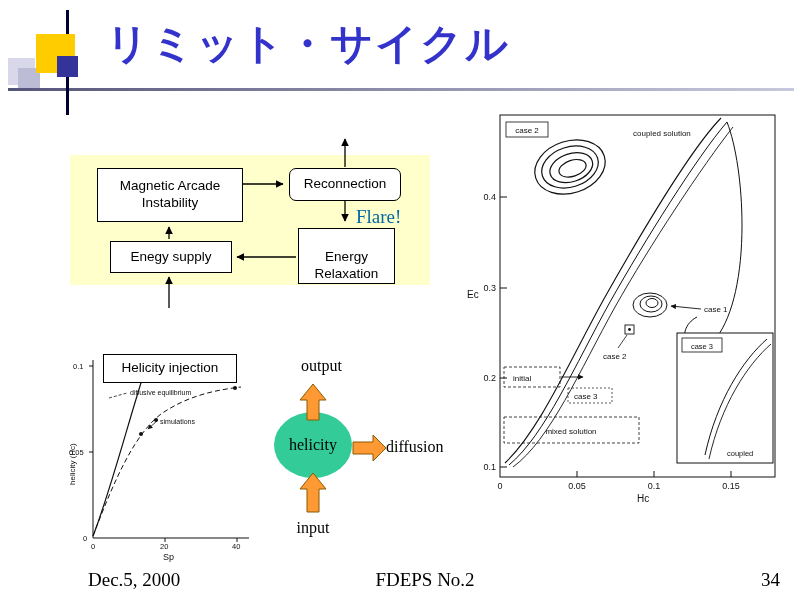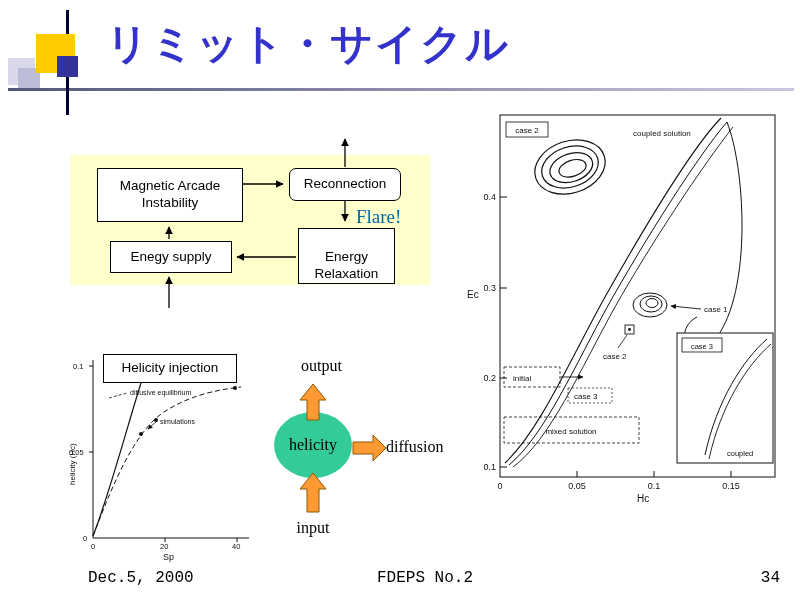--- a/index.html
+++ b/index.html
@@ -42,21 +42,21 @@
   .lbl-output{left:284px;top:357px;width:58px;text-align:right;}
   .lbl-input{left:286px;top:519px;width:54px;text-align:center;}
   .lbl-diffusion{left:386px;top:438px;}
 
   
   .chart-left{position:absolute;left:63px;top:350px;z-index:1;}
   .chart-right{position:absolute;left:455px;top:105px;z-index:1;}
   .chart-left text,.chart-right text{font-family:"Liberation Sans",sans-serif;fill:#111;}
 
   
-  .footer{position:absolute;top:569px;font-family:Liberation Mono, monospace;font-size:16px;z-index:3;}
+  .footer{position:absolute;top:569px;font-family:Liberation Serif, serif;font-size:19px;z-index:3;}
   .footer-date{left:88px;}
   .footer-event{left:350px;width:150px;text-align:center;}
   .footer-page{left:744px;width:36px;text-align:right;}
 </style>
 </head>
 <body>
 
 <div class="slide">
 
   <div class="deco-sq deco-lav1"></div>

